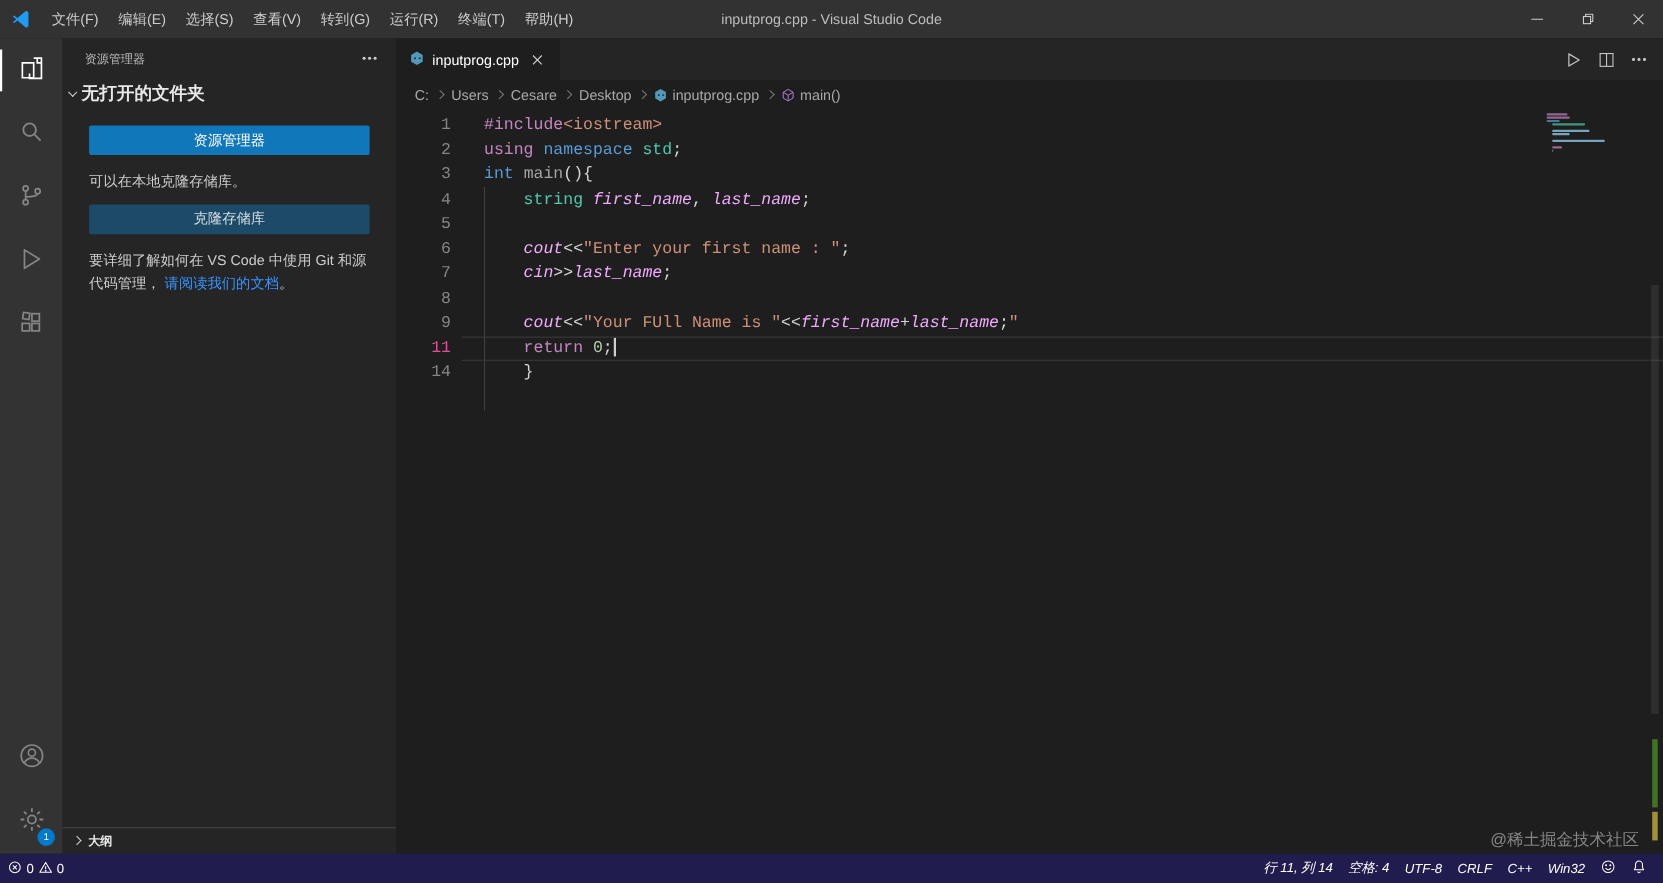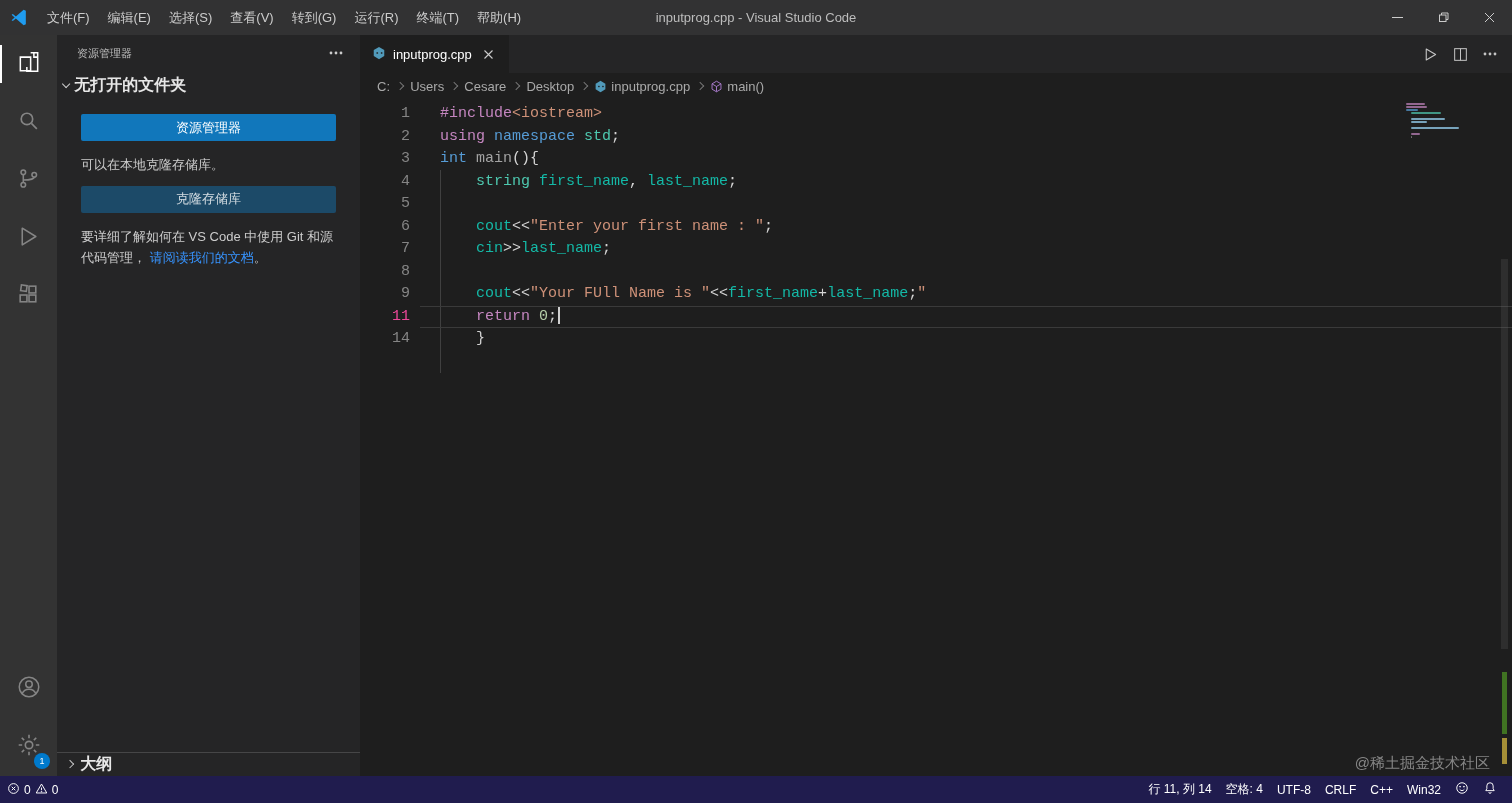--- a/index.html
+++ b/index.html
@@ -43,21 +43,21 @@
   .chev.right { transform: rotate(-45deg); }
   .sidebar-body { padding: 8px 24px 0 24px; line-height: 1.6; }
   .sidebar-body p { margin-bottom: 10px; }
   .side-btn { display: block; width: 100%; height: 27px; border: none; border-radius: 2px;
               background: #1177bb; color: #ffffff; font-size: 13px; cursor: pointer;
               margin: 4px 0 14px 0; font-family: "Liberation Sans", sans-serif; }
   .side-btn.dim { background: rgba(17,119,187,0.45); color: rgba(255,255,255,0.8); }
   .link { color: #3794ff; text-decoration: none; cursor: pointer; }
   .outline-section { position: absolute; bottom: 0; left: 0; right: 0; height: 24px;
                      border-top: 1px solid rgba(204,204,204,0.2); display: flex; align-items: center;
-                     gap: 7px; padding-left: 10px; font-size: 16px; font-weight: bold;
+                     gap: 7px; padding-left: 10px; font-size: 11px; font-weight: bold;
                      color: #e7e7e7; cursor: pointer; }
 
   
   .editor { flex: 1; position: relative; background: #1e1e1e; display: flex; flex-direction: column; }
   .tabbar { height: 38px; background: #252526; display: flex; align-items: stretch; }
   .tab { display: flex; align-items: center; gap: 7px; padding: 0 10px 0 12px;
          background: #1e1e1e; color: #ffffff; font-size: 13px; cursor: pointer; }
   .tab-close { display: flex; align-items: center; justify-content: center; width: 20px; height: 20px;
                border-radius: 4px; cursor: pointer; }
   .editor-actions { margin-left: auto; display: flex; align-items: center; gap: 14px; padding-right: 14px; }
@@ -80,21 +80,21 @@
                              pointer-events: none; }
   .cursor { display: inline-block; width: 1.5px; height: 17px; background: #d0d0d0;
             vertical-align: middle; margin-left: 1px; }
   .indent-guide { position: absolute; left: 80px; top: 71px; height: 203px; width: 1px;
                   background: #404040; }
 
   .tk-kw   { color: #C586C0; }
   .tk-type { color: #569CD6; }
   .tk-cls  { color: #4EC9B0; }
   .tk-fn   { color: #a3a3a3; }
-  .tk-var  { color: #14b8a6; }
+  .tk-var  { color: #f0abfc; font-style: italic; }
   .tk-str  { color: #CE9178; }
   .tk-num  { color: #B5CEA8; }
   .tk-pl   { color: #D4D4D4; }
 
   .minimap { position: absolute; top: 68px; right: 50px; width: 56px; }
   .mm-row { height: 3px; }
   .mm-bar { height: 2px; border-radius: 1px; }
 
   .scrollbar-track { position: absolute; top: 64px; right: 0; width: 14px; bottom: 0; }
   .scroll-thumb { position: absolute; top: 160px; right: 4px; width: 7px; height: 390px;
@@ -432,21 +432,21 @@
         <svg width="13" height="13" viewBox="0 0 16 16" fill="none" stroke="#ffffff" stroke-width="1.2">
             <path d="M8 2.5L14.5 13.5H1.5z" stroke-linejoin="round"></path>
             <line x1="8" y1="6.8" x2="8" y2="10"></line>
             <circle cx="8" cy="11.8" r="0.4" fill="#ffffff"></circle>
           </svg>
       </span>
       <span>0</span>
     </div>
   </div>
   <div class="sb-right">
-    <div style="display:flex;height:100%;">
+    <div style="display:flex;height:100%;font-style:italic;">
         <div class="sb-item">行 11, 列 14</div>
         <div class="sb-item">空格: 4</div>
         <div class="sb-item">UTF-8</div>
         <div class="sb-item">CRLF</div>
         <div class="sb-item">C++</div>
         <div class="sb-item">Win32</div>
       </div>
     <div class="sb-item">
       <span>
         <svg width="14" height="14" viewBox="0 0 16 16" fill="none" stroke="#ffffff" stroke-width="1.1">

